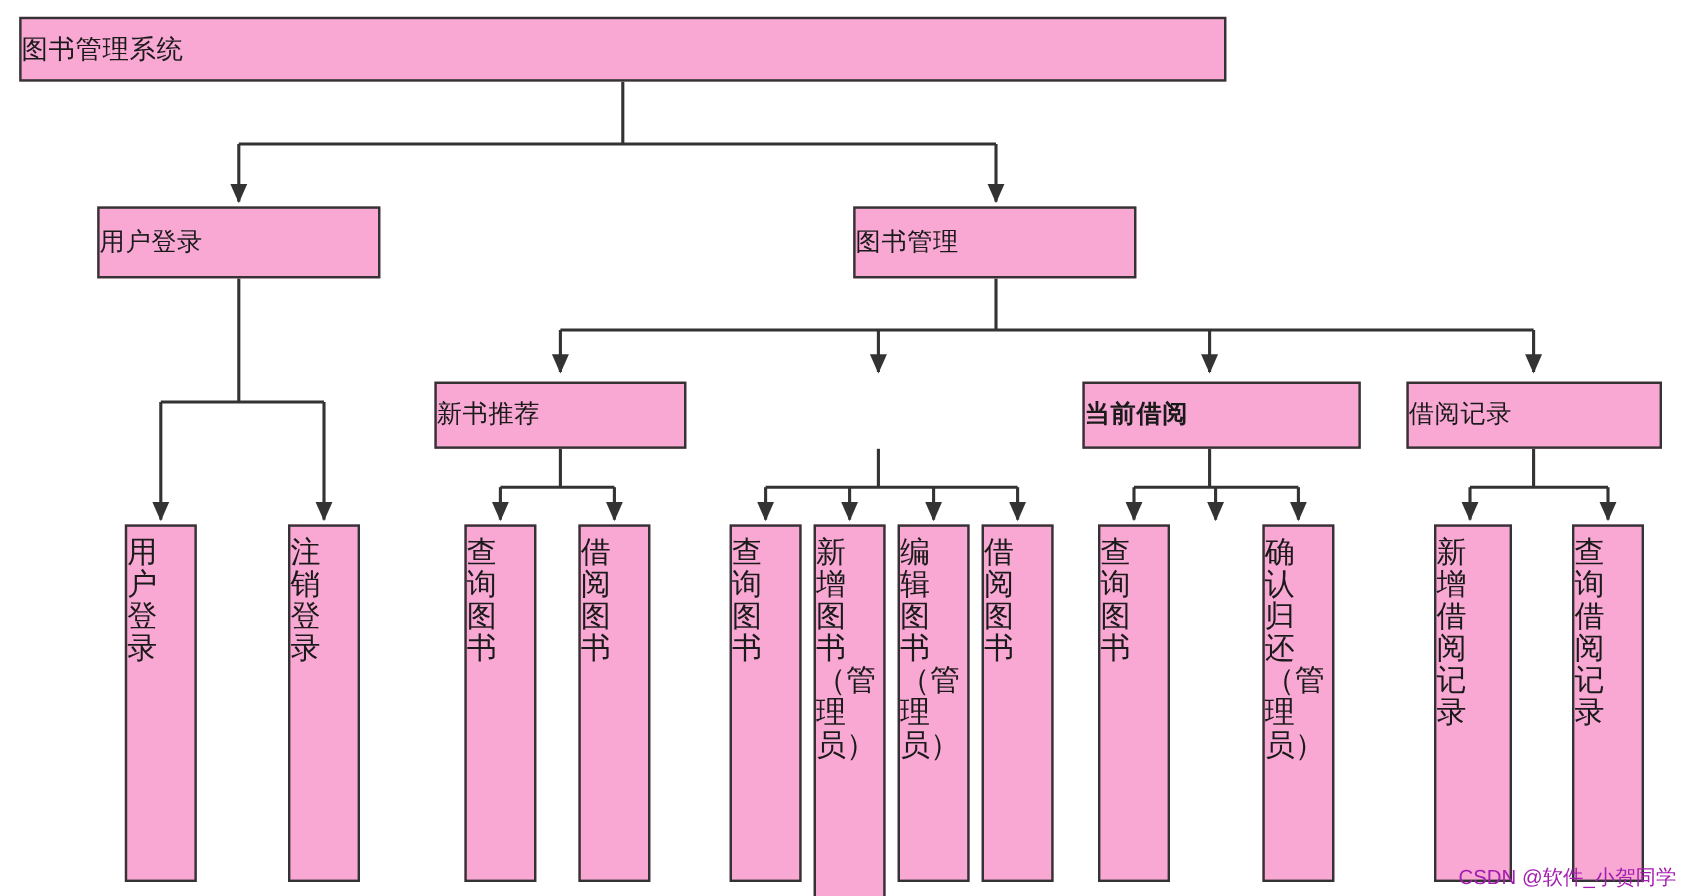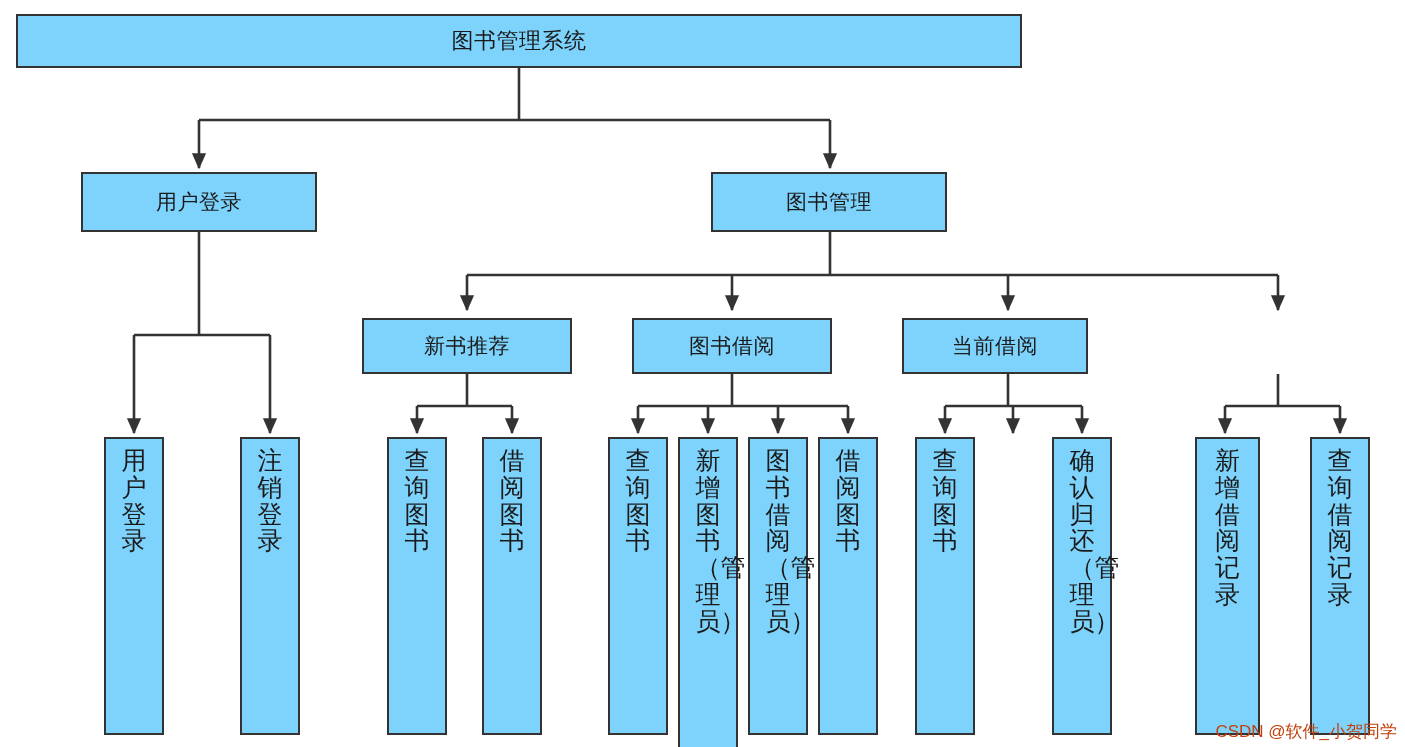--- a/index.html
+++ b/index.html
@@ -21,24 +21,24 @@
     left: 0;
     top: 0;
     width: 1405px;
     height: 747px;
     pointer-events: none;
   }
   .node {
     position: absolute;
     box-sizing: border-box;
     border: 2px solid #333333;
-    background: #7dd3fc;
+    background: #f9a8d4;
     display: flex;
     align-items: center;
-    justify-content: center;
+    justify-content: flex-start;
     color: #1a1a1a;
   }
   .node .label {
     display: block;
     text-align: center;
     line-height: 1.18;
   }
   
   .node.h .label {
     font-size: 21px;
@@ -59,21 +59,21 @@
     width: 1em;
     word-break: break-all;
     white-space: normal;
     text-align: center;
   }
   .watermark {
     position: absolute;
     right: 8px;
     bottom: 4px;
     font-size: 17px;
-    color: #c2410c;
+    color: #a21caf;
     white-space: nowrap;
     font-family: "Liberation Sans", "DejaVu Sans", sans-serif;
   }
 </style>
 </head>
 <body>
 
 <div id="canvas">
 
   <svg id="edges" viewBox="0 0 1405 747" xmlns="http://www.w3.org/2000/svg">
@@ -133,25 +133,25 @@
   <div class="node h" style="left:81px; top:172px; width:236px; height:60px;">
     <span class="label">用户登录</span>
   </div>
   <div class="node h" style="left:711px; top:172px; width:236px; height:60px;">
     <span class="label">图书管理</span>
   </div>
 
   <div class="node h" style="left:362px; top:318px; width:210px; height:56px;">
     <span class="label">新书推荐</span>
   </div>
-  <div class="node h" style="left:632px; top:318px; width:200px; height:56px;">
-    <span class="label">图书借阅</span>
+  <div class="node h" style="left:902px; top:318px; width:232px; height:56px;font-weight:bold;">
+    <span class="label">当前借阅</span>
   </div>
-  <div class="node h" style="left:902px; top:318px; width:186px; height:56px;">
-    <span class="label">当前借阅</span>
+  <div class="node h" style="left:1172px; top:318px; width:213px; height:56px;">
+    <span class="label">借阅记录</span>
   </div>
 
   <div class="node v" style="left:104px; top:437px; width:60px; height:298px;">
     <span class="label">用户登录</span>
   </div>
   <div class="node v" style="left:240px; top:437px; width:60px; height:298px;">
     <span class="label">注销登录</span>
   </div>
 
   <div class="node v" style="left:387px; top:437px; width:60px; height:298px;">
@@ -161,21 +161,21 @@
     <span class="label">借阅图书</span>
   </div>
 
   <div class="node v" style="left:608px; top:437px; width:60px; height:298px;">
     <span class="label">查询图书</span>
   </div>
   <div class="node v" style="left:678px; top:437px; width:60px; height:352px;">
     <span class="label">新增图书（管理员）</span>
   </div>
   <div class="node v" style="left:748px; top:437px; width:60px; height:298px;">
-    <span class="label">图书借阅（管理员）</span>
+    <span class="label">编辑图书（管理员）</span>
   </div>
   <div class="node v" style="left:818px; top:437px; width:60px; height:298px;">
     <span class="label">借阅图书</span>
   </div>
 
   <div class="node v" style="left:915px; top:437px; width:60px; height:298px;">
     <span class="label">查询图书</span>
   </div>
   <div class="node v" style="left:1052px; top:437px; width:60px; height:298px;">
     <span class="label">确认归还（管理员）</span>

